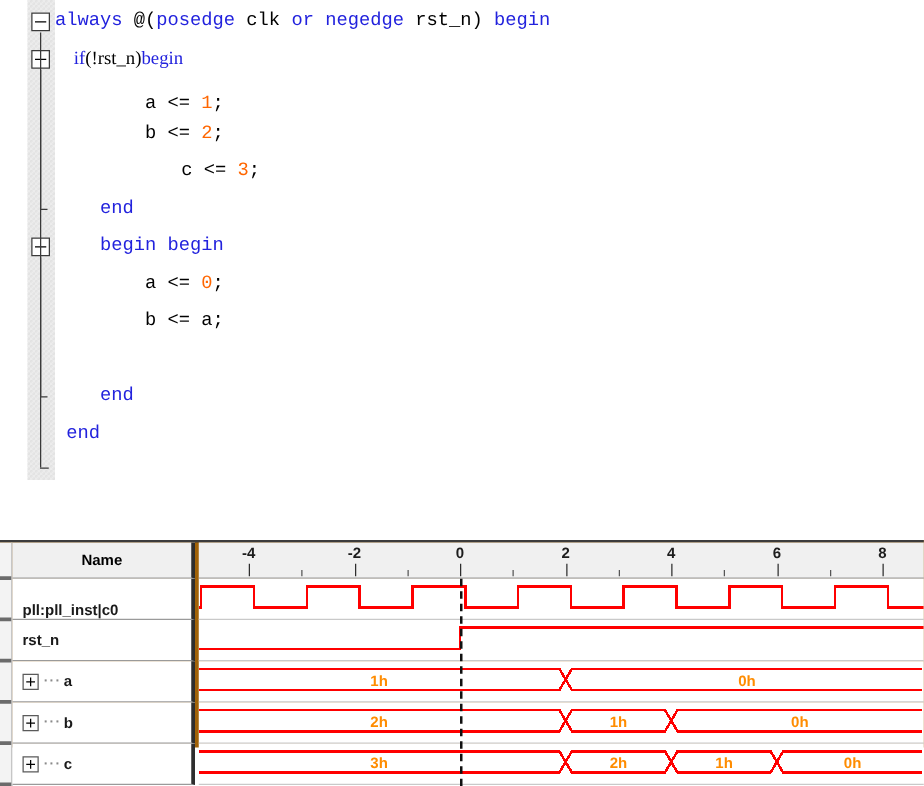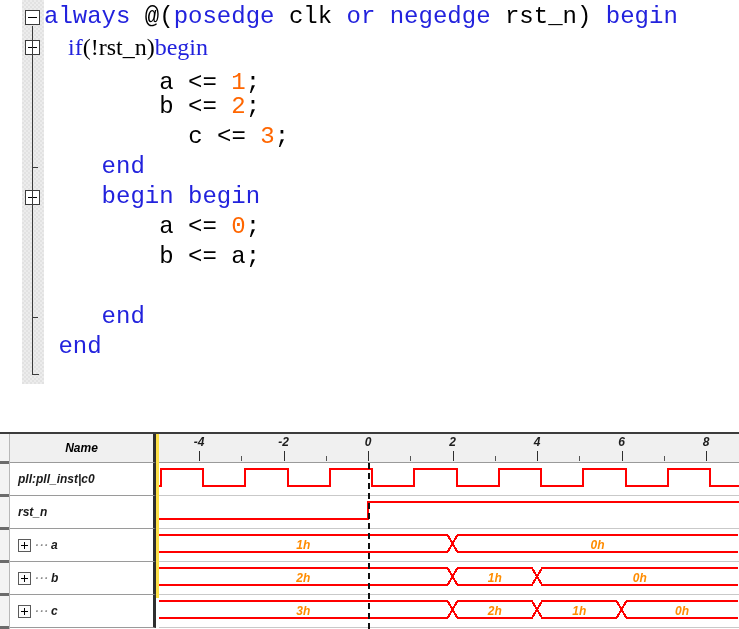--- a/index.html
+++ b/index.html
@@ -23,21 +23,21 @@
     background-size:4px 4px;
     background-position:0 0,2px 2px;
   }
   #code-lines{
     position:absolute;left:0;top:0;width:739px;height:392px;
   }
   .code-line{
     position:absolute;left:0;height:30px;line-height:30px;
     white-space:pre;
     font-family:"Liberation Mono","DejaVu Sans Mono",monospace;
-    font-size:24px;
+    font-size:15px;
     color:#000000;
   }
   .code-text{padding-left:44px;display:inline-block;white-space:pre;}
   .kw{color:#2222dd;}
   .num{color:#ff6600;}
   .id{color:#000000;}
   .op{color:#000000;}
 
   
   .fold-box{
@@ -54,24 +54,23 @@
   .fold-tick{
     position:absolute;left:32px;width:6px;height:1px;background:#3a3a3a;
   }
   .fold-end{
     position:absolute;left:32px;width:7px;height:1px;background:#3a3a3a;
   }
 
   
   #wave-viewer{
     position:absolute;left:0px;top:432px;width:739px;height:166px;
-    background:#fde047;
+    background:#a16207;
     border-top:2px solid #3c3c3c;
     box-sizing:border-box;
-    font-style:italic;
   }
   #wave-left-rail{
     position:absolute;left:0;top:0;width:10px;height:195px;
     background:#f3f3f3;border-right:1px solid #b8b8b8;box-sizing:border-box;
   }
   .rail-tick{
     position:absolute;left:0px;width:9px;height:3px;background:#6b6b6b;
   }
 
   #name-header{
@@ -186,21 +185,21 @@
       <div class="t-major" style="left: 547px;"></div>
       <div class="t-minor" style="left: 82.25px;"></div>
       <div class="t-minor" style="left: 166.75px;"></div>
       <div class="t-minor" style="left: 251.25px;"></div>
       <div class="t-minor" style="left: 335.75px;"></div>
       <div class="t-minor" style="left: 420.25px;"></div>
       <div class="t-minor" style="left: 504.75px;"></div>
     </div>
 
   <div id="name-cells">
-      <div class="name-cell" style="top: 29px; height: 33px;">
+      <div class="name-cell" style="top: 29px; height: 33px; align-items: flex-end;">
         <span>pll:pll_inst|c0</span>
       </div>
       <div class="name-cell" style="top: 62px; height: 33px;">
         <span>rst_n</span>
       </div>
       <div class="name-cell" style="top: 95px; height: 33px;">
         <span class="expander"></span>
         <span class="dots">···</span>
         <span>a</span>
       </div>

